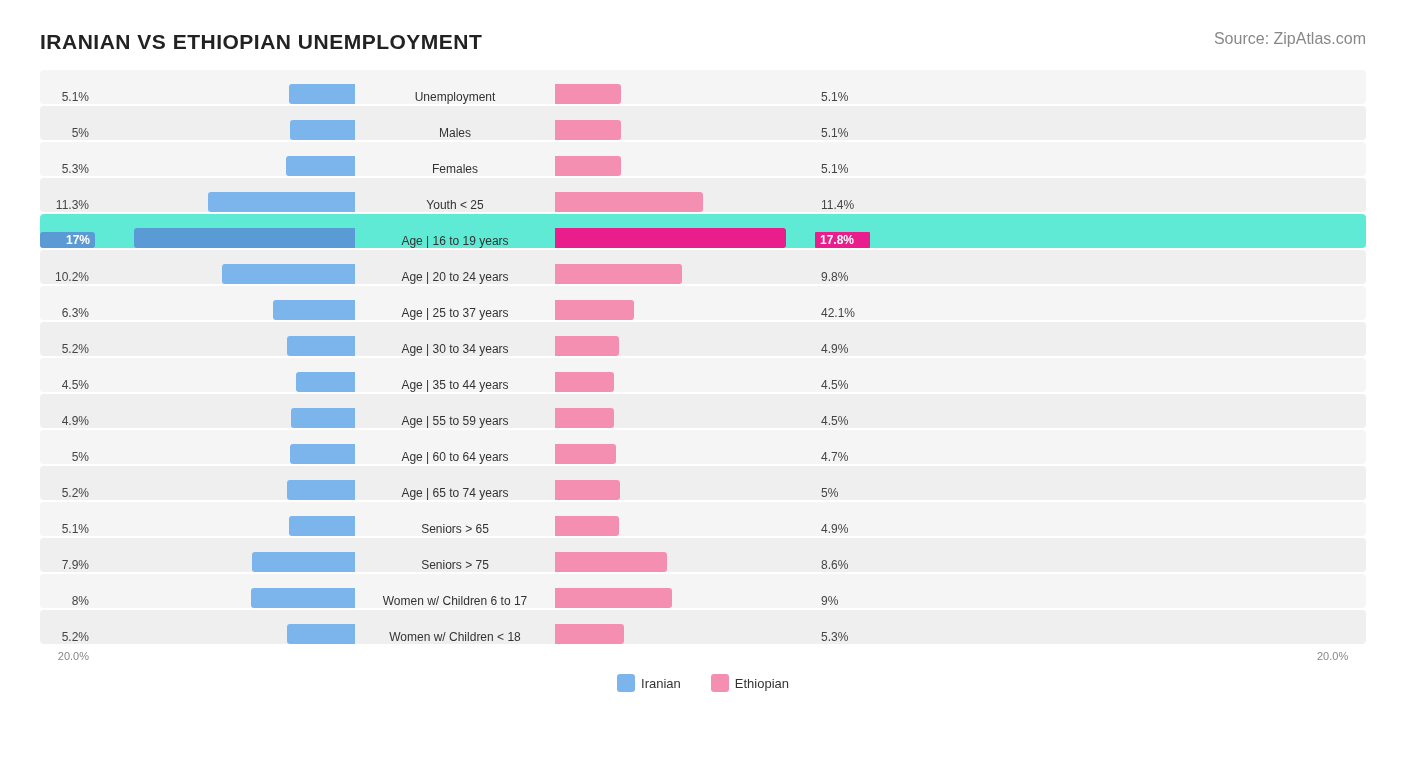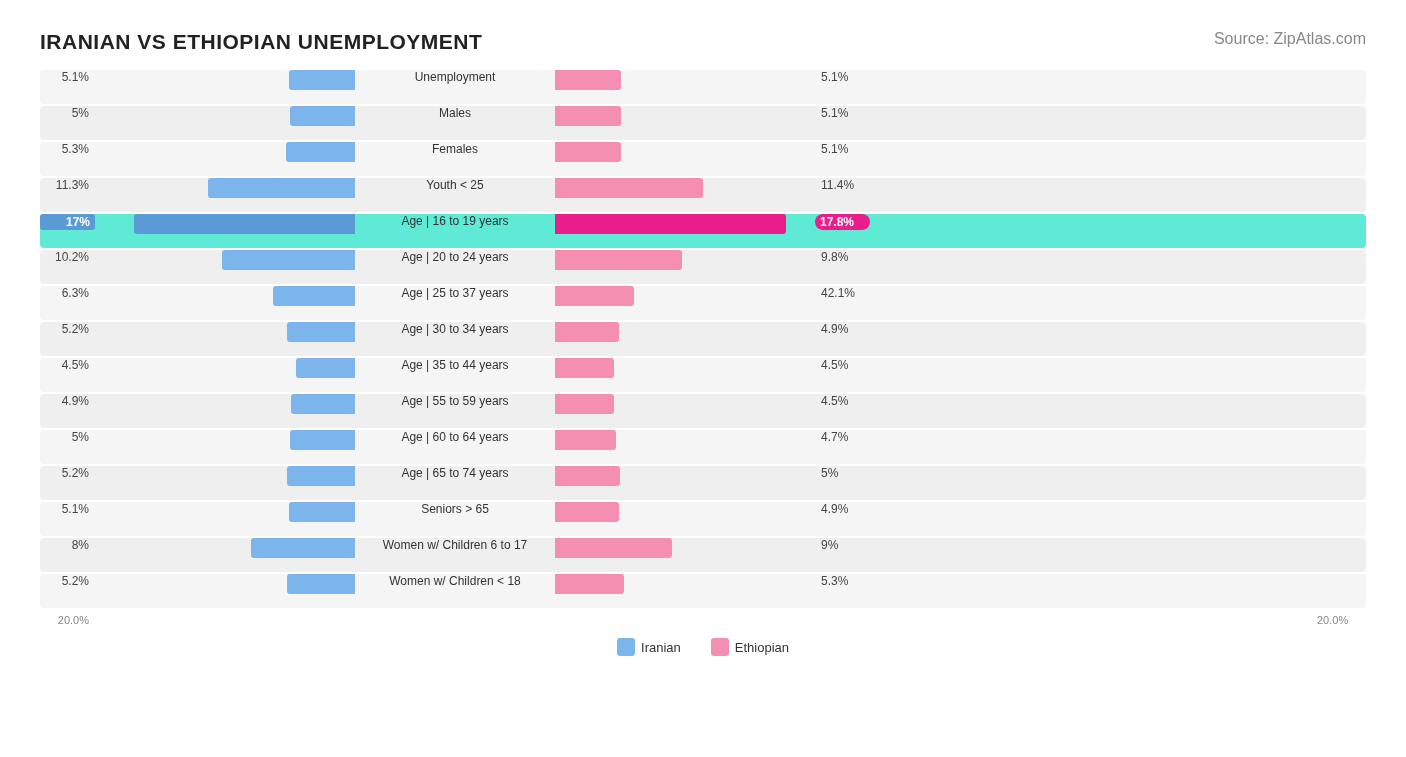--- a/index.html
+++ b/index.html
@@ -45,21 +45,21 @@
       border-radius: 4px;
       overflow: visible;
       position: relative;
     }
     .bar-row:nth-child(even) {
       background: #efefef;
     }
     
     .row-inner {
       display: flex;
-      align-items: flex-start;
+      align-items: flex-end;
       width: 100%;
       height: 100%;
     }
     .left-val {
       width: 55px;
       text-align: right;
       font-size: 12px;
       color: #444;
       padding-right: 6px;
       flex-shrink: 0;
@@ -124,21 +124,21 @@
       font-weight: bold;
       background: #5b9bd5;
       color: #fff;
       border-radius: 3px;
       padding: 1px 5px;
     }
     .right-val.highlight {
       color: #fff;
       font-weight: bold;
       background: #e91e8c;
-      border-radius: 8px;
+      border-radius: 1px;
       padding: 1px 5px;
     }
     
     .axis-row {
       display: flex;
       align-items: center;
       margin-top: 6px;
       width: 100%;
     }
     .axis-left {
@@ -362,20 +362,33 @@
         </div>
         <div class="center-label">Seniors &gt; 65</div>
         <div class="right-bar-container">
           <div class="right-bar" style="width:64px;"></div>
         </div>
         <div class="right-val">4.9%</div>
       </div>
     </div>
       <div class="bar-row">
       <div class="row-inner">
+        <div class="left-val">7.9%</div>
+        <div class="left-bar-container">
+          <div class="left-bar" style="width:103px;"></div>
+        </div>
+        <div class="center-label">Seniors &gt; 75</div>
+        <div class="right-bar-container">
+          <div class="right-bar" style="width:112px;"></div>
+        </div>
+        <div class="right-val">8.6%</div>
+      </div>
+    </div>
+      <div class="bar-row">
+      <div class="row-inner">
         <div class="left-val">8%</div>
         <div class="left-bar-container">
           <div class="left-bar" style="width:104px;"></div>
         </div>
         <div class="center-label">Women w/ Children 6 to 17</div>
         <div class="right-bar-container">
           <div class="right-bar" style="width:117px;"></div>
         </div>
         <div class="right-val">9%</div>
       </div>

